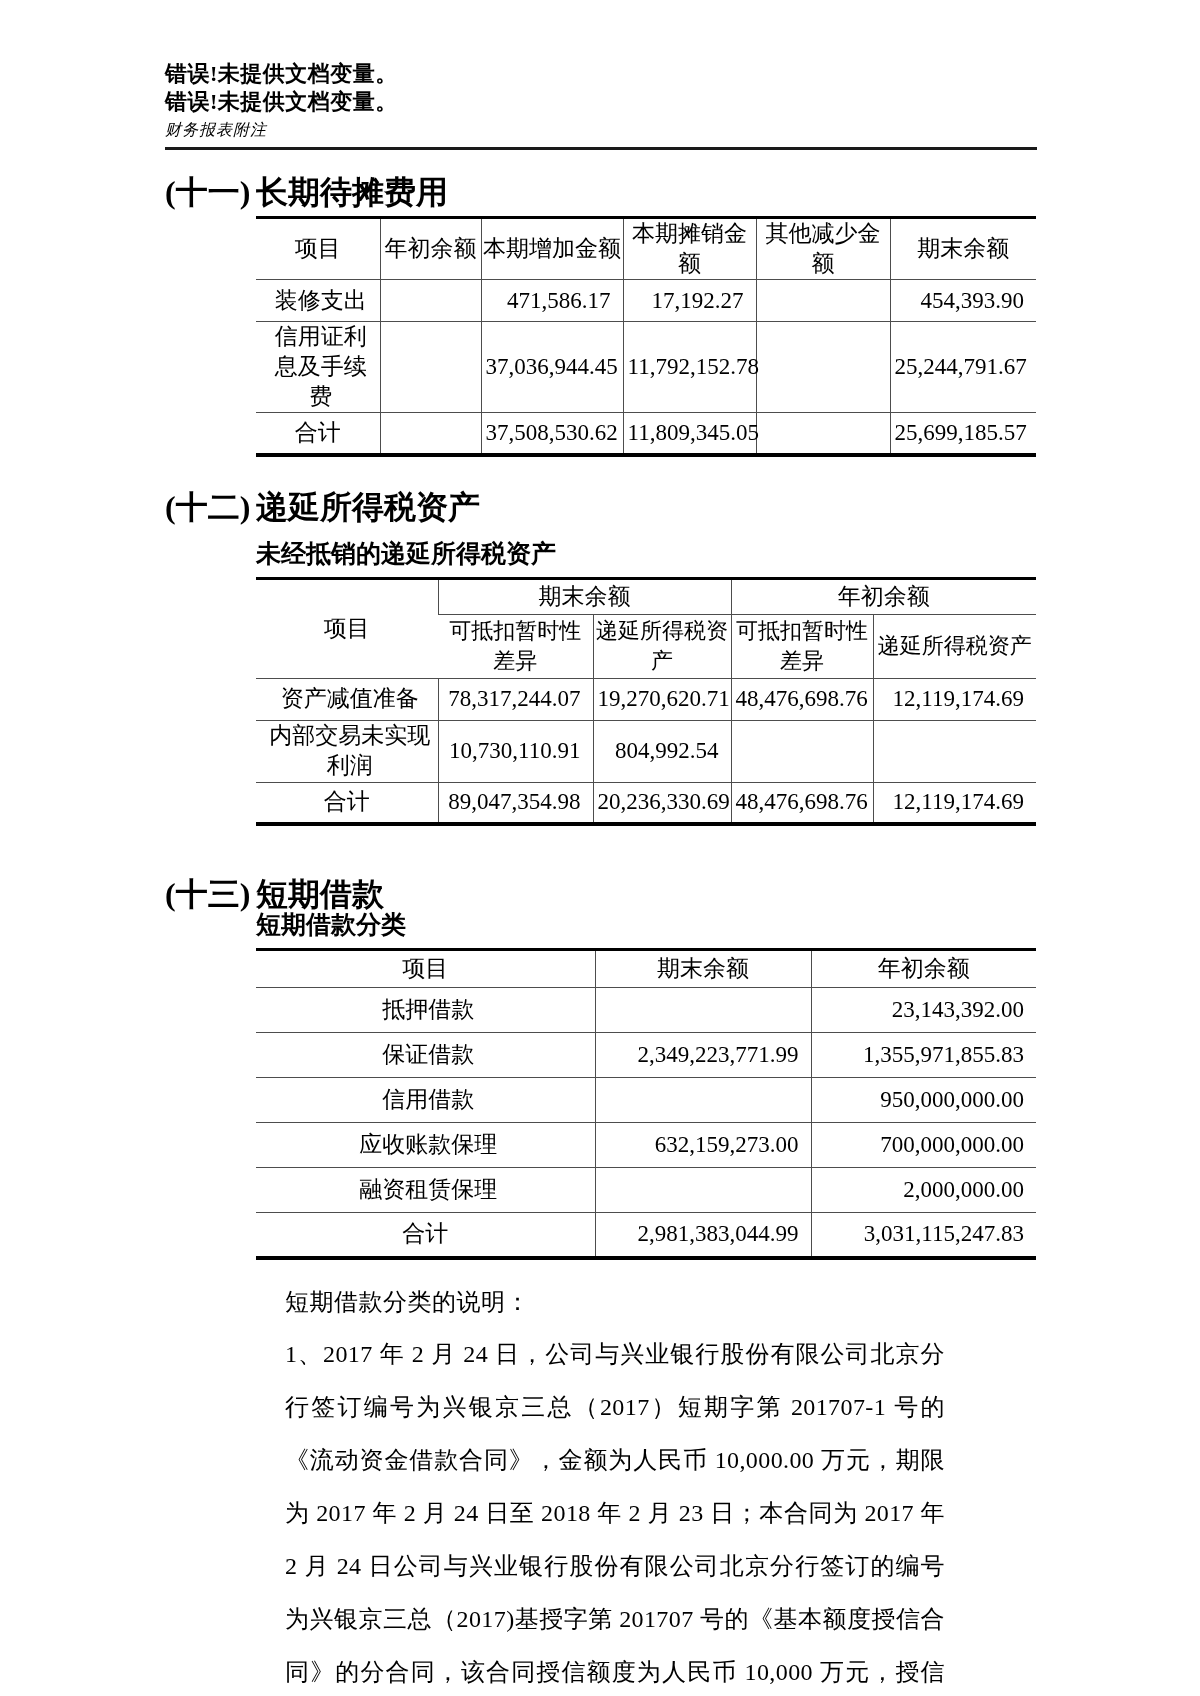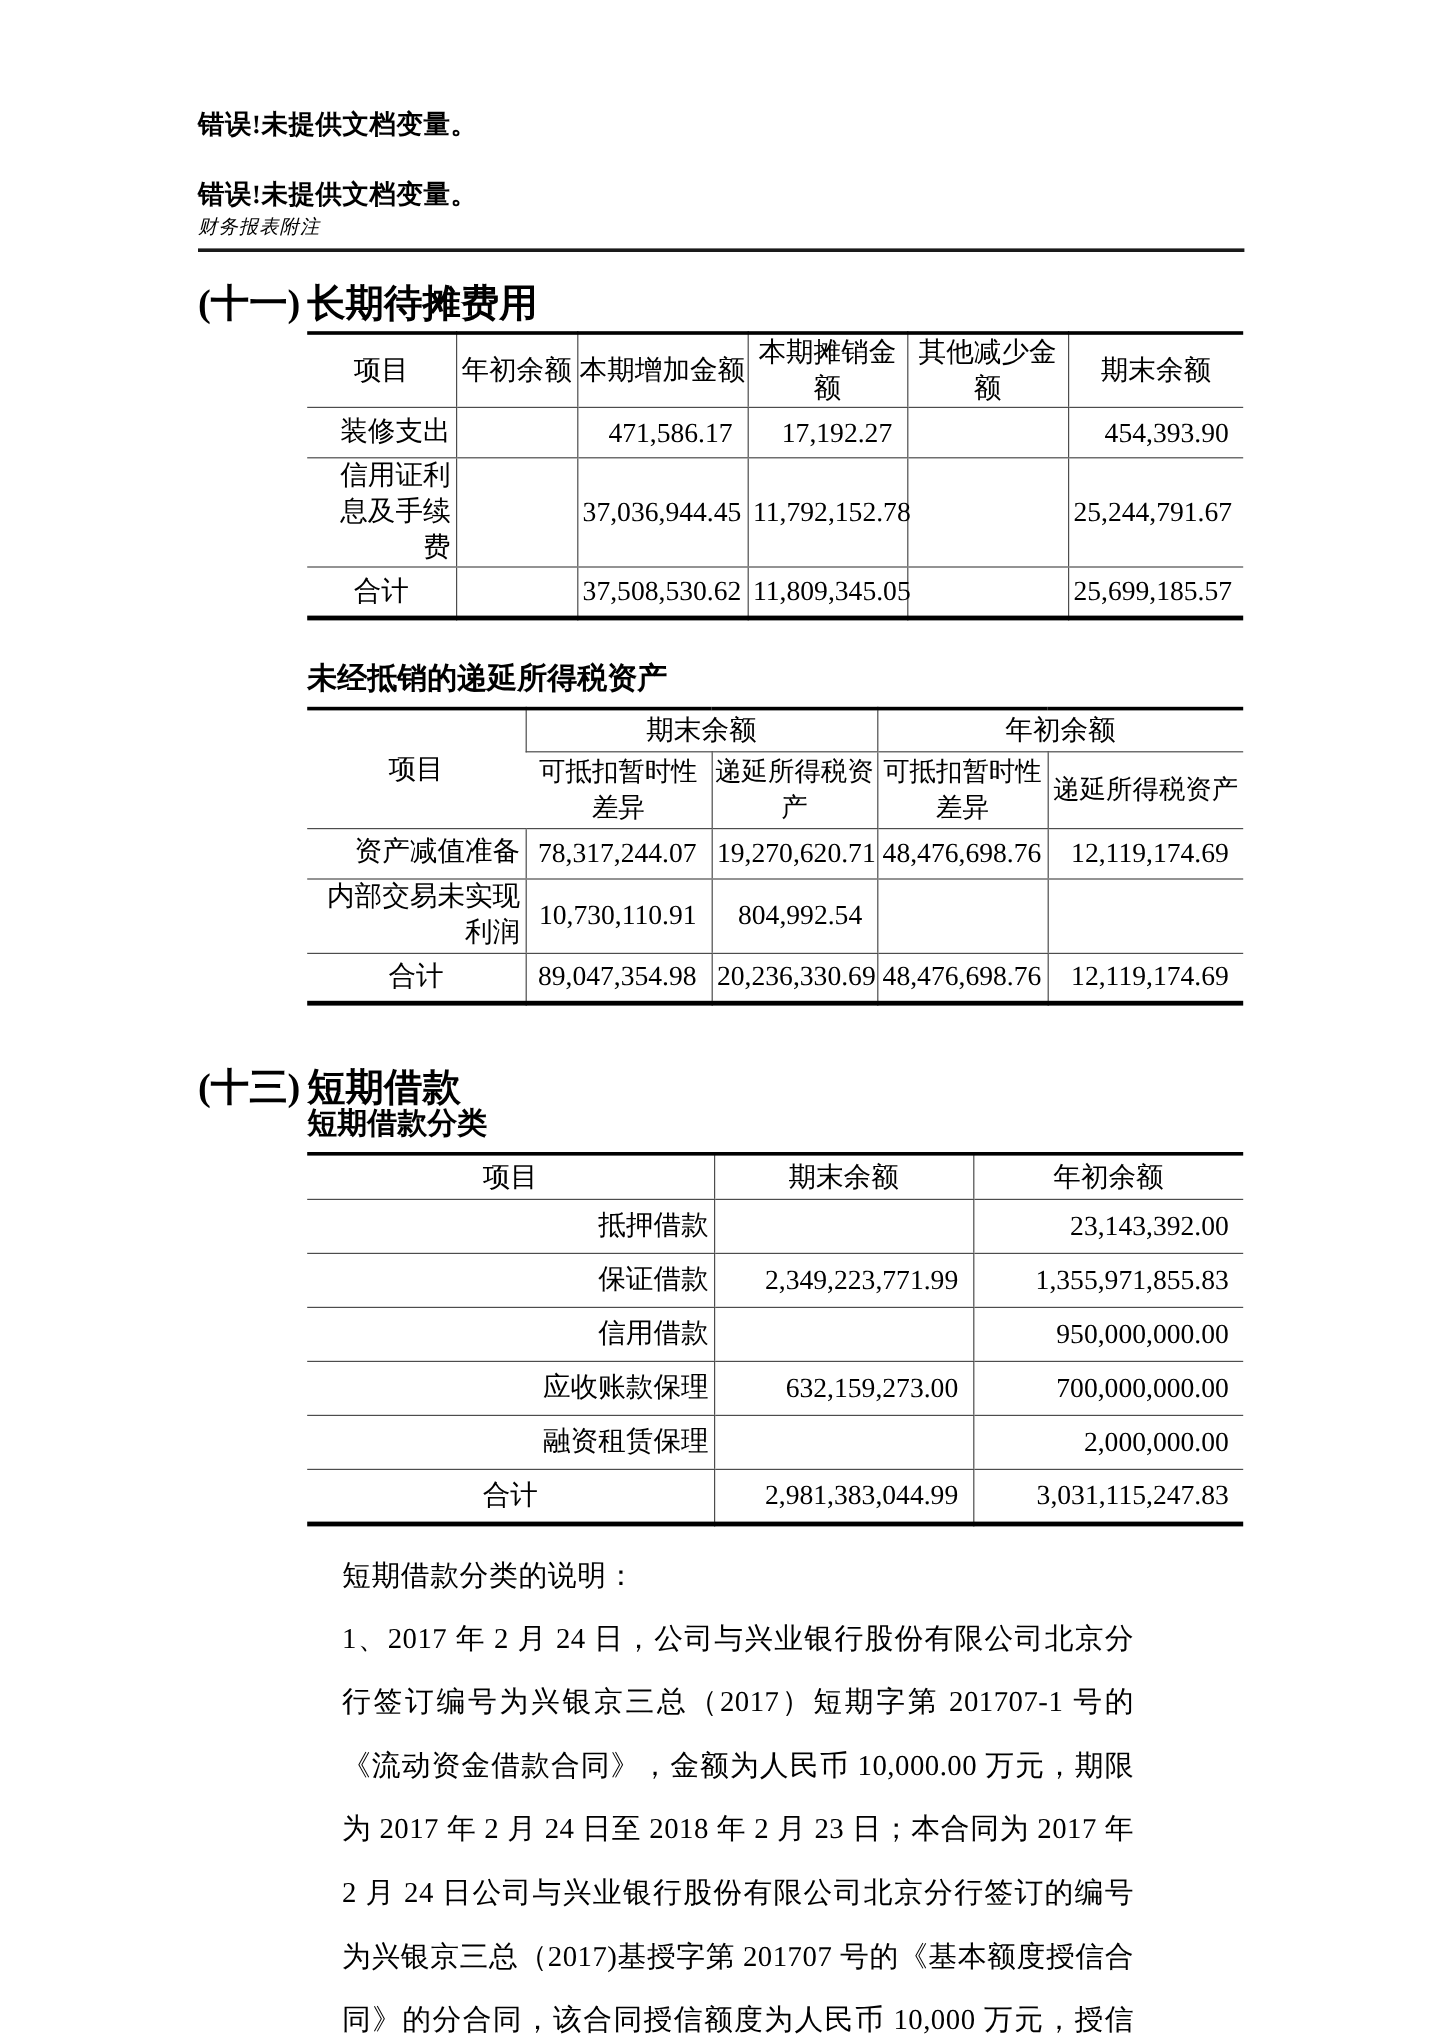--- a/index.html
+++ b/index.html
@@ -4,21 +4,21 @@
 <style>
   * { margin:0; padding:0; box-sizing:border-box; }
   html,body { background:#e8e8e8; }
   body { font-family:"Liberation Serif","DejaVu Serif",serif; color:#000; }
   .page {
     position:relative; width:1200px; height:1696px; margin:0 auto;
     background:#ffffff; overflow:hidden;
     padding:60px 163px 0 165px;
   }
   
-  .hdr-bold  { font-weight:bold; font-size:22px; line-height:28px; letter-spacing:0.5px;margin-top:30px; }
+  .hdr-bold  { font-weight:bold; font-size:22px; line-height:28px; letter-spacing:0.5px; }
   .hdr-plain { font-size:16px; line-height:28px; letter-spacing:1px;font-style:italic; }
   .header-rule { width:872px; height:0; border-top:3px solid #1a1a1a; margin-top:3px; }
 
   
   .section { position:relative; }
   .sec-heading { display:flex; align-items:baseline; font-weight:bold; font-size:32px; line-height:32px; }
   .sec-label { width:91px; flex:0 0 91px; }
   .subtitle { font-weight:bold; font-size:25px; line-height:30px; margin-left:91px; }
 
   .s11 { margin-top:26px; }
@@ -36,21 +36,21 @@
   }
   .tbl th, .tbl td {
     font-weight:normal; vertical-align:middle;
     border-left:1px solid #4d4d4d;
     border-bottom:1px solid #4d4d4d;
     line-height:30px;
   }
   .tbl th:first-child, .tbl td:first-child { border-left:none; }
   .tbl tbody tr:last-child td { border-bottom:none; }
   .tbl th { text-align:center; }
-  .lbl { text-align:right;  padding-left:10px;  padding-right:4px;font-family:Liberation Mono, monospace; }
+  .lbl { text-align:center;  padding-left:10px;  padding-right:4px; }
   .num { text-align:right; padding-right:12px; padding-left:4px; }
   .ctr { text-align:center; }
 
   .tbl1 { margin-top:8px; }
   .tbl1 thead tr { height:40px; }
   .tbl1 .r-std  { height:42px; }
   .tbl1 .r-tall { height:66px; }
 
   .tbl2 { margin-top:8px; }
   .tbl2 .group-row { height:36px; }
@@ -130,20 +130,24 @@
           <td class="num">37,508,530.62</td>
           <td class="num">11,809,345.05</td>
           <td class="num"></td>
           <td class="num">25,699,185.57</td>
         </tr>
       </tbody>
     </table>
   </div>
 
   <div class="section s12">
+    <div class="sec-heading">
+      <span class="sec-label">(十二)</span>
+      <span class="sec-title">递延所得税资产</span>
+    </div>
     <div class="subtitle">未经抵销的递延所得税资产</div>
     <table class="tbl tbl2">
       <colgroup>
         <col style="width:182px">
           <col style="width:155px">
           <col style="width:138px">
         <col style="width:142px">
           <col style="width:163px">
       </colgroup>
       <thead>

